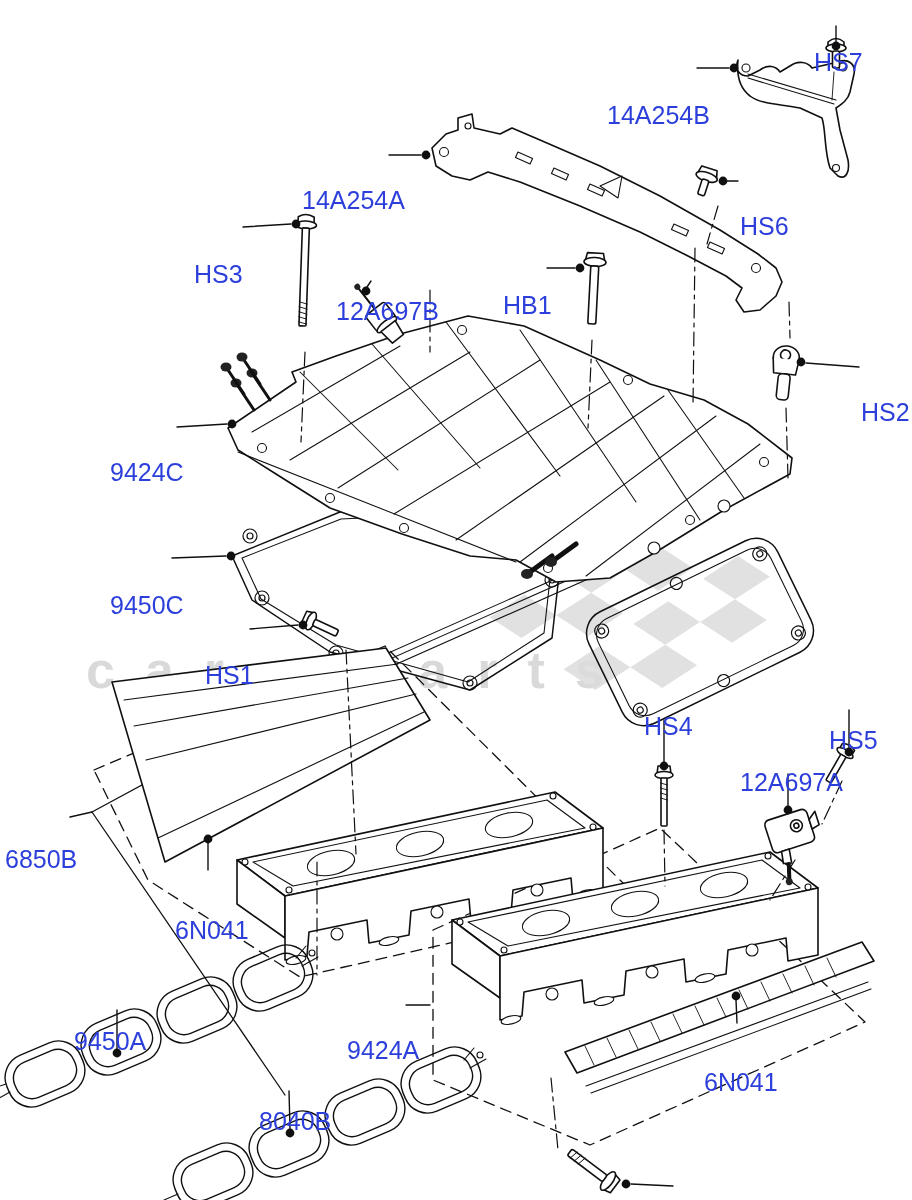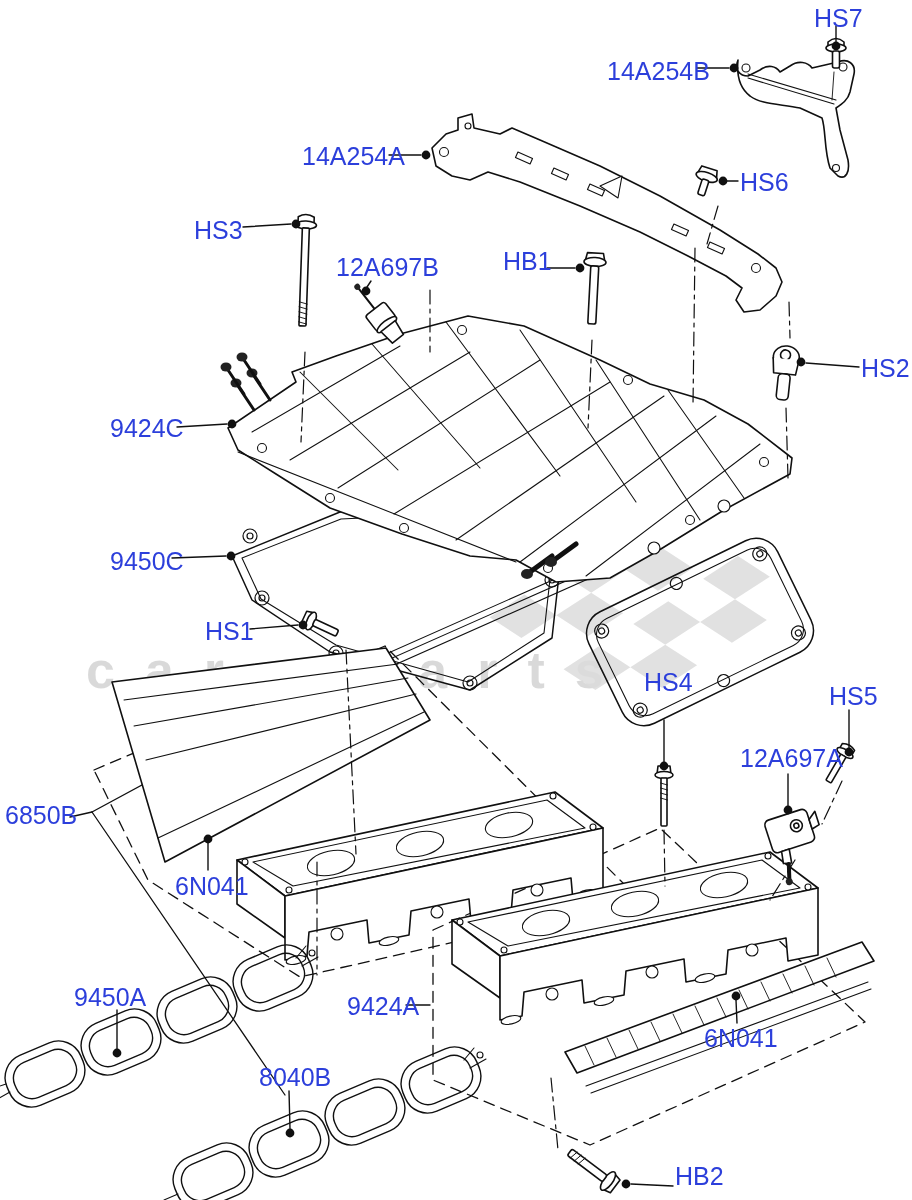--- a/index.html
+++ b/index.html
@@ -3,21 +3,21 @@
 <meta charset="utf-8">
 <style>
   html,body{margin:0;padding:0;background:#fff;}
   .stage{position:relative;width:912px;height:1200px;background:#ffffff;overflow:hidden;
          font-family:"Liberation Sans",sans-serif;}
   .wm-brand{position:absolute;left:68px;top:518px;font-size:134px;font-weight:bold;
             letter-spacing:-2px;color:rgba(205,60,70,0.26);z-index:0;line-height:140px;}
   .wm-tag{position:absolute;left:86px;top:640px;font-size:52px;font-weight:bold;
           letter-spacing:30px;word-spacing:58px;color:rgba(0,0,0,0.15);z-index:0;}
   svg.lineart{position:absolute;left:0;top:0;z-index:1;}
-  .plbl{position:absolute;font-size:25px;color:#2c3fdb;white-space:nowrap;z-index:2;}
+  .plbl{position:absolute;font-size:25px;color:#2c3fdb;white-space:nowrap;z-index:2;margin-top:44px;}
 </style>
 </head>
 <body>
 
 <div class="stage">
 
   <div class="wm-tag">car parts</div>
 
   <svg class="lineart" width="912" height="1200" viewBox="0 0 912 1200" stroke="#101010" fill="none" stroke-width="1.6" stroke-linejoin="round" stroke-linecap="round">
 
@@ -450,21 +450,21 @@
   <div class="plbl" style="left:740px;top:168px">HS6</div>
   <div class="plbl" style="left:194px;top:216px">HS3</div>
   <div class="plbl" style="left:336px;top:253px">12A697B</div>
   <div class="plbl" style="left:503px;top:247px">HB1</div>
   <div class="plbl" style="left:861px;top:354px">HS2</div>
   <div class="plbl" style="left:110px;top:414px">9424C</div>
   <div class="plbl" style="left:110px;top:547px">9450C</div>
   <div class="plbl" style="left:205px;top:617px">HS1</div>
   <div class="plbl" style="left:644px;top:668px">HS4</div>
   <div class="plbl" style="left:829px;top:682px">HS5</div>
-  <div class="plbl" style="left:740px;top:744px">12A697A</div>
+  <div class="plbl" style="left:740px;top:724px">12A697A</div>
   <div class="plbl" style="left:5px;top:801px">6850B</div>
   <div class="plbl" style="left:175px;top:872px">6N041</div>
   <div class="plbl" style="left:74px;top:983px">9450A</div>
   <div class="plbl" style="left:347px;top:992px">9424A</div>
   <div class="plbl" style="left:704px;top:1024px">6N041</div>
   <div class="plbl" style="left:259px;top:1063px">8040B</div>
   <div class="plbl" style="left:675px;top:1162px">HB2</div>
 
 </div>
 

